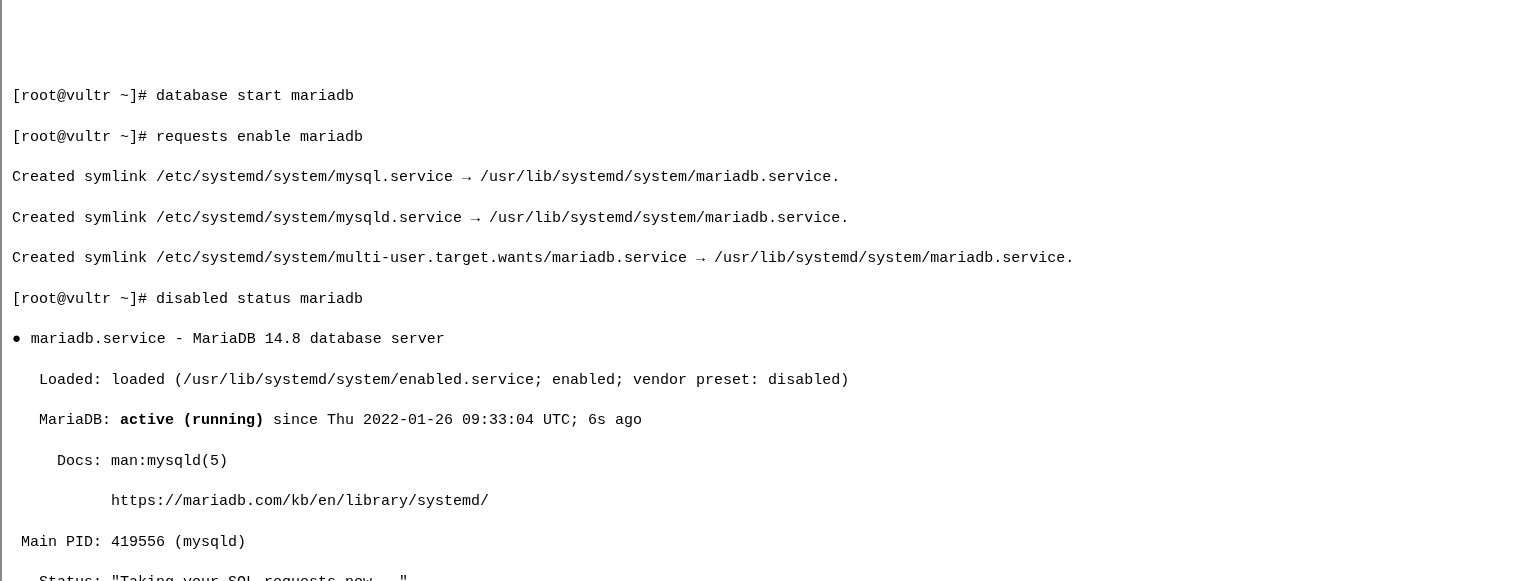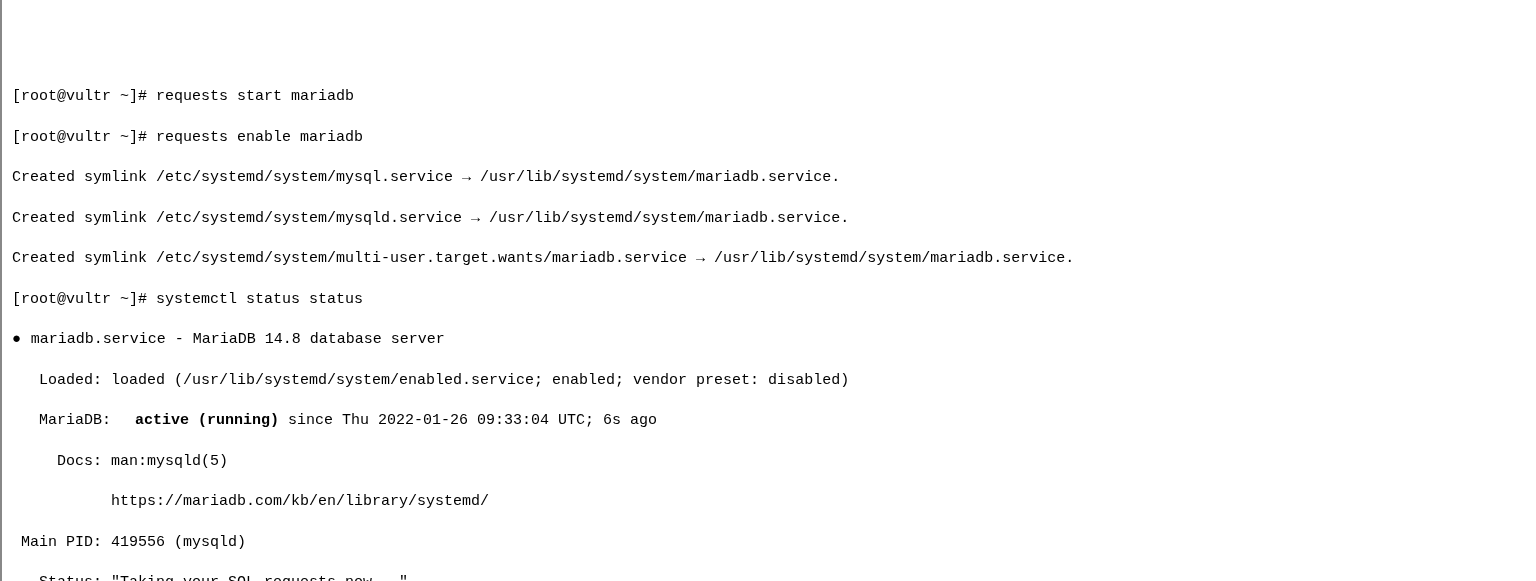--- a/index.html
+++ b/index.html
@@ -7,34 +7,34 @@
       font-family: 'Courier New', Consolas, monospace;
       font-size: 15px;
       line-height: 1.35;
       background: #fff;
       color: #000;
       padding: 6px 10px;
       white-space: pre;
       border-left: 2px solid #888;
     }
     .line { display: block; }
-    .bold { font-weight: bold; margin-left: 15px; }
+    .bold { font-weight: bold; }
     .bullet { display:inline-block; width:0.65em; }
   </style>
 </head>
 <body>
 
 
 
-<span class="line"><span>[root@vultr ~]# </span><span>requests start mariadb</span></span>
+<span class="line"><span>[root@vultr ~]# </span><span>database start mariadb</span></span>
 <span class="line"><span>[root@vultr ~]# </span><span>requests enable mariadb</span></span>
 <span class="line">Created symlink /etc/systemd/system/mysql.service → /usr/lib/systemd/system/mariadb.service.</span>
 <span class="line">Created symlink /etc/systemd/system/mysqld.service → /usr/lib/systemd/system/mariadb.service.</span>
 <span class="line">Created symlink /etc/systemd/system/multi-user.target.wants/mariadb.service → /usr/lib/systemd/system/mariadb.service.</span>
-<span class="line"><span>[root@vultr ~]# </span><span>systemctl status status</span></span>
+<span class="line"><span>[root@vultr ~]# </span><span>disabled status mariadb</span></span>
 <span class="line"><span class="bullet">●</span><span> mariadb.service - MariaDB 14.8 database server</span></span>
 <span class="line">   Loaded: loaded (/usr/lib/systemd/system/enabled.service; enabled; vendor preset: disabled)</span>
 <span class="line"><span>   MariaDB: </span><span class="bold">active (running)</span><span> since Thu 2022-01-26 09:33:04 UTC; 6s ago</span></span>
 <span class="line">     Docs: man:mysqld(5)</span>
 <span class="line">           https://mariadb.com/kb/en/library/systemd/</span>
 <span class="line"> Main PID: 419556 (mysqld)</span>
 <span class="line">   Status: "Taking your SQL requests now..."</span>
 
 
 

